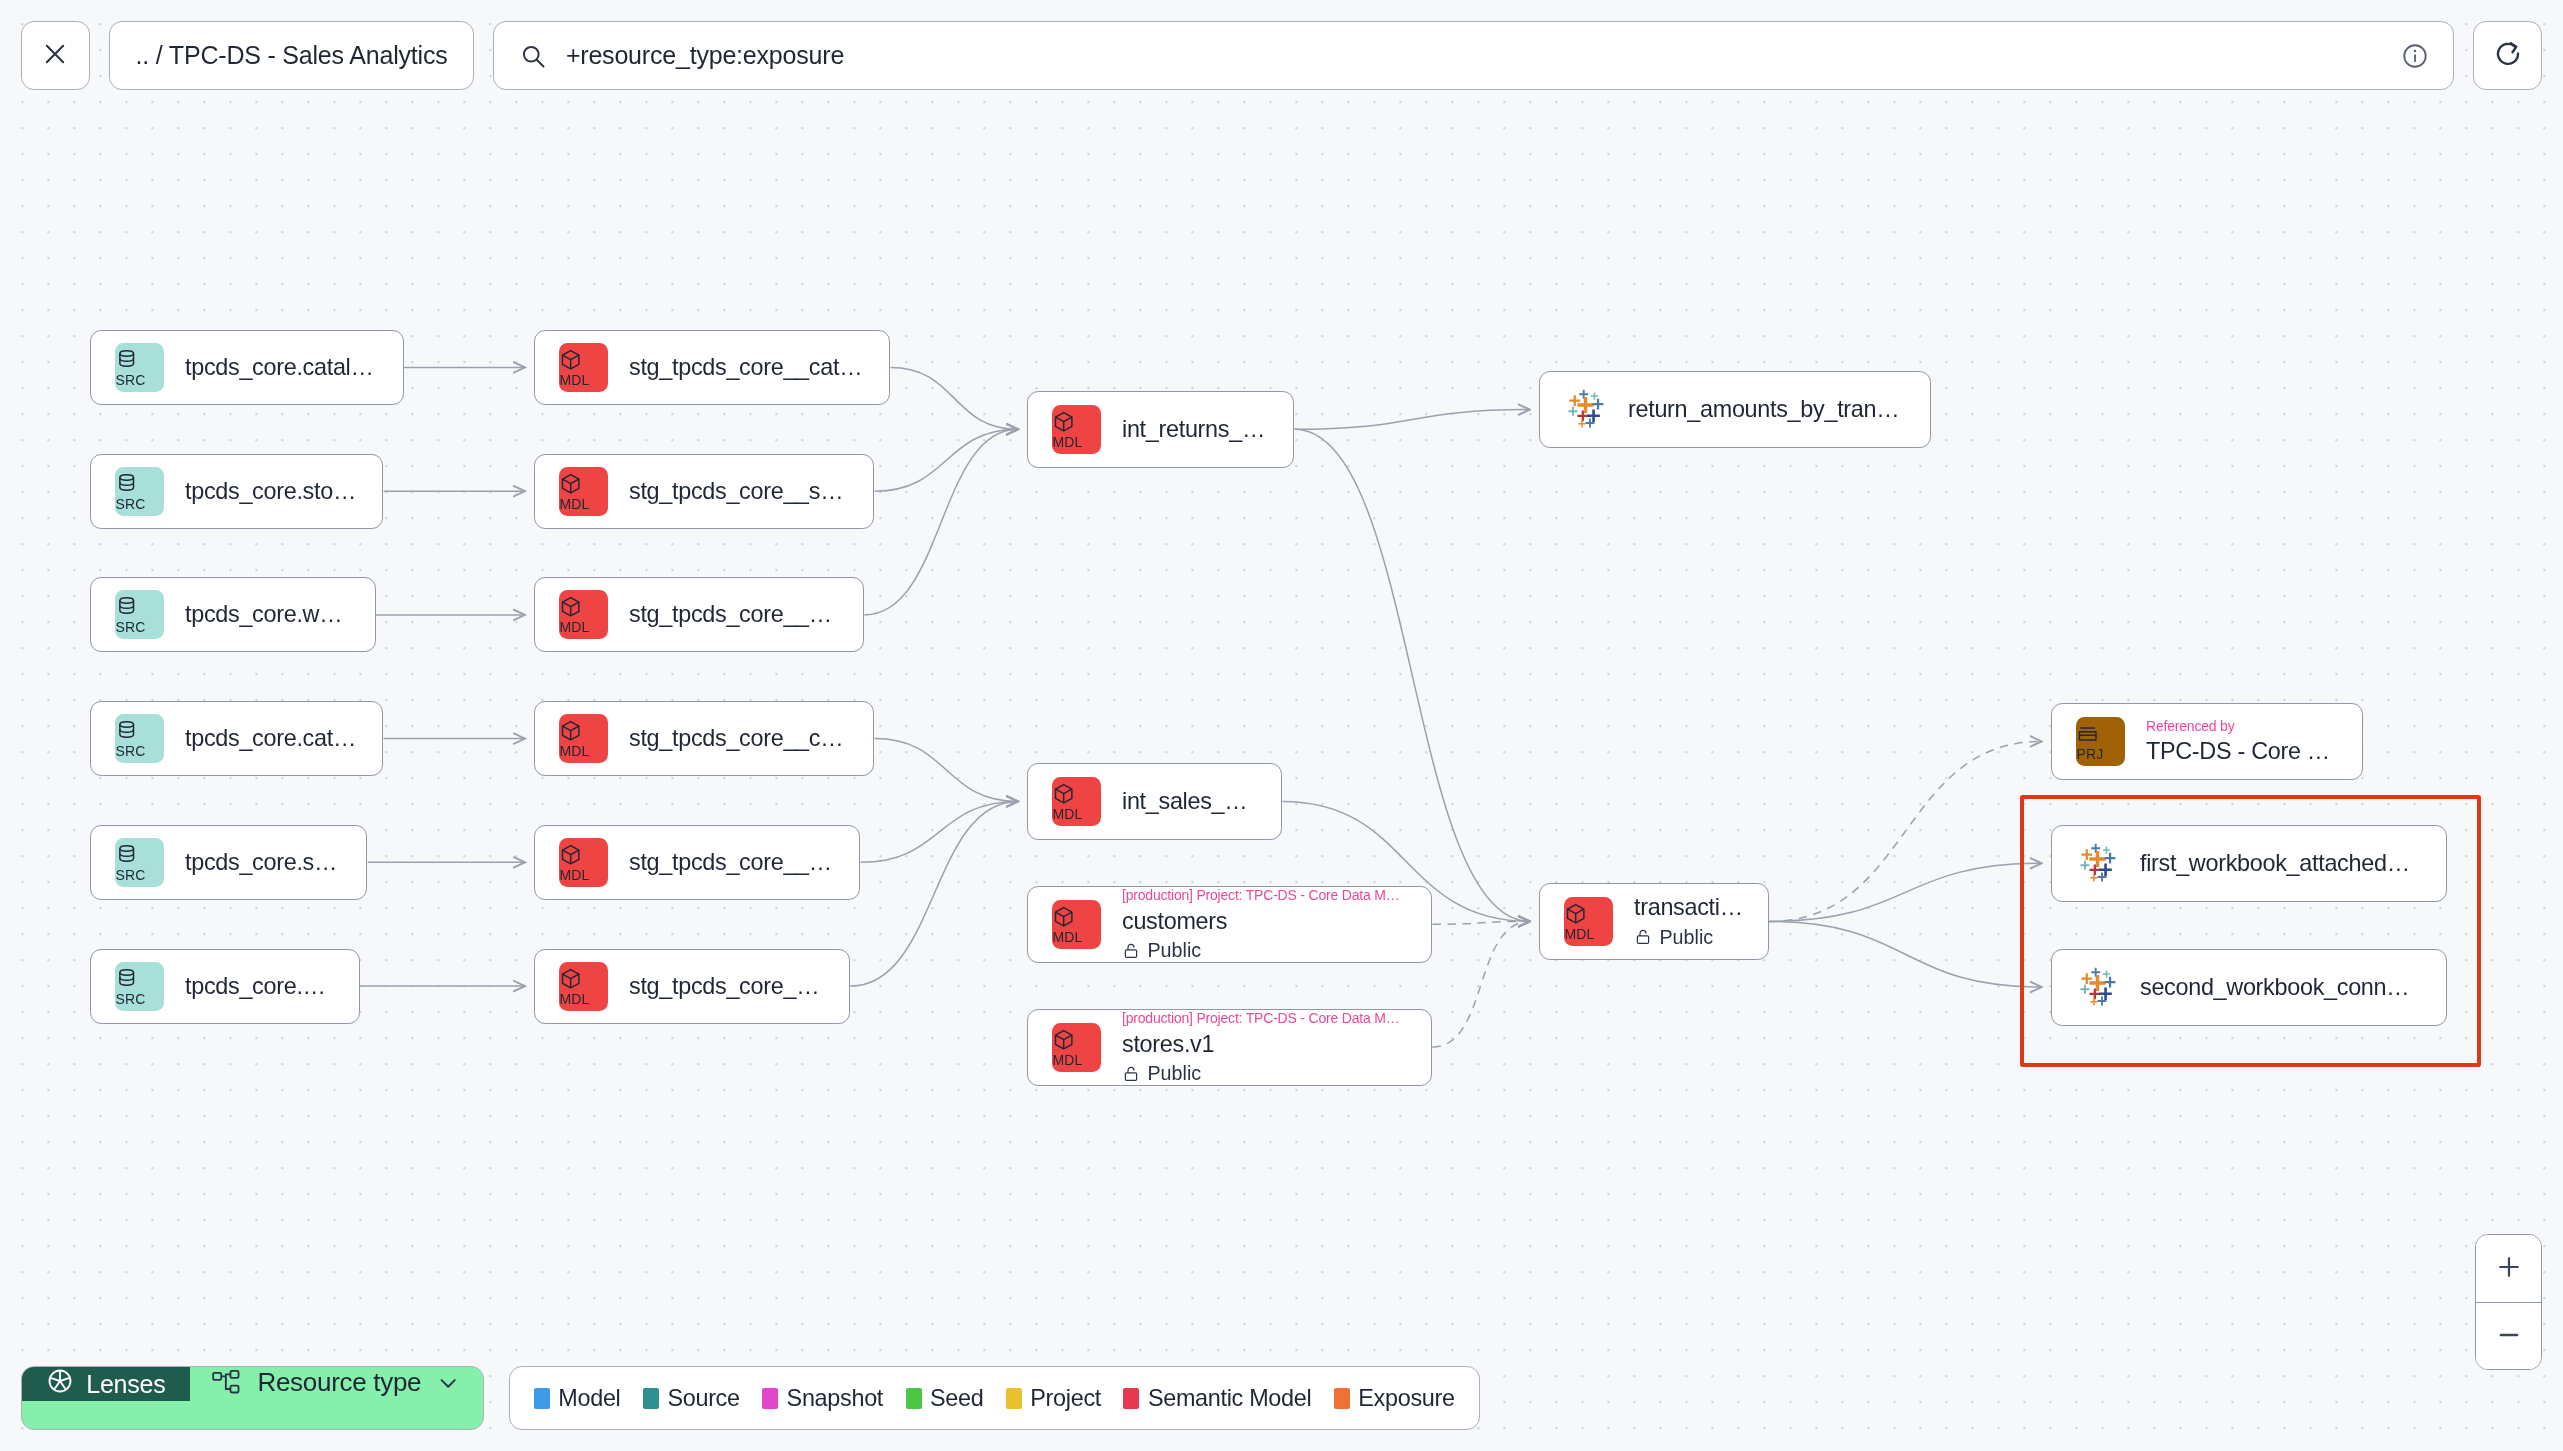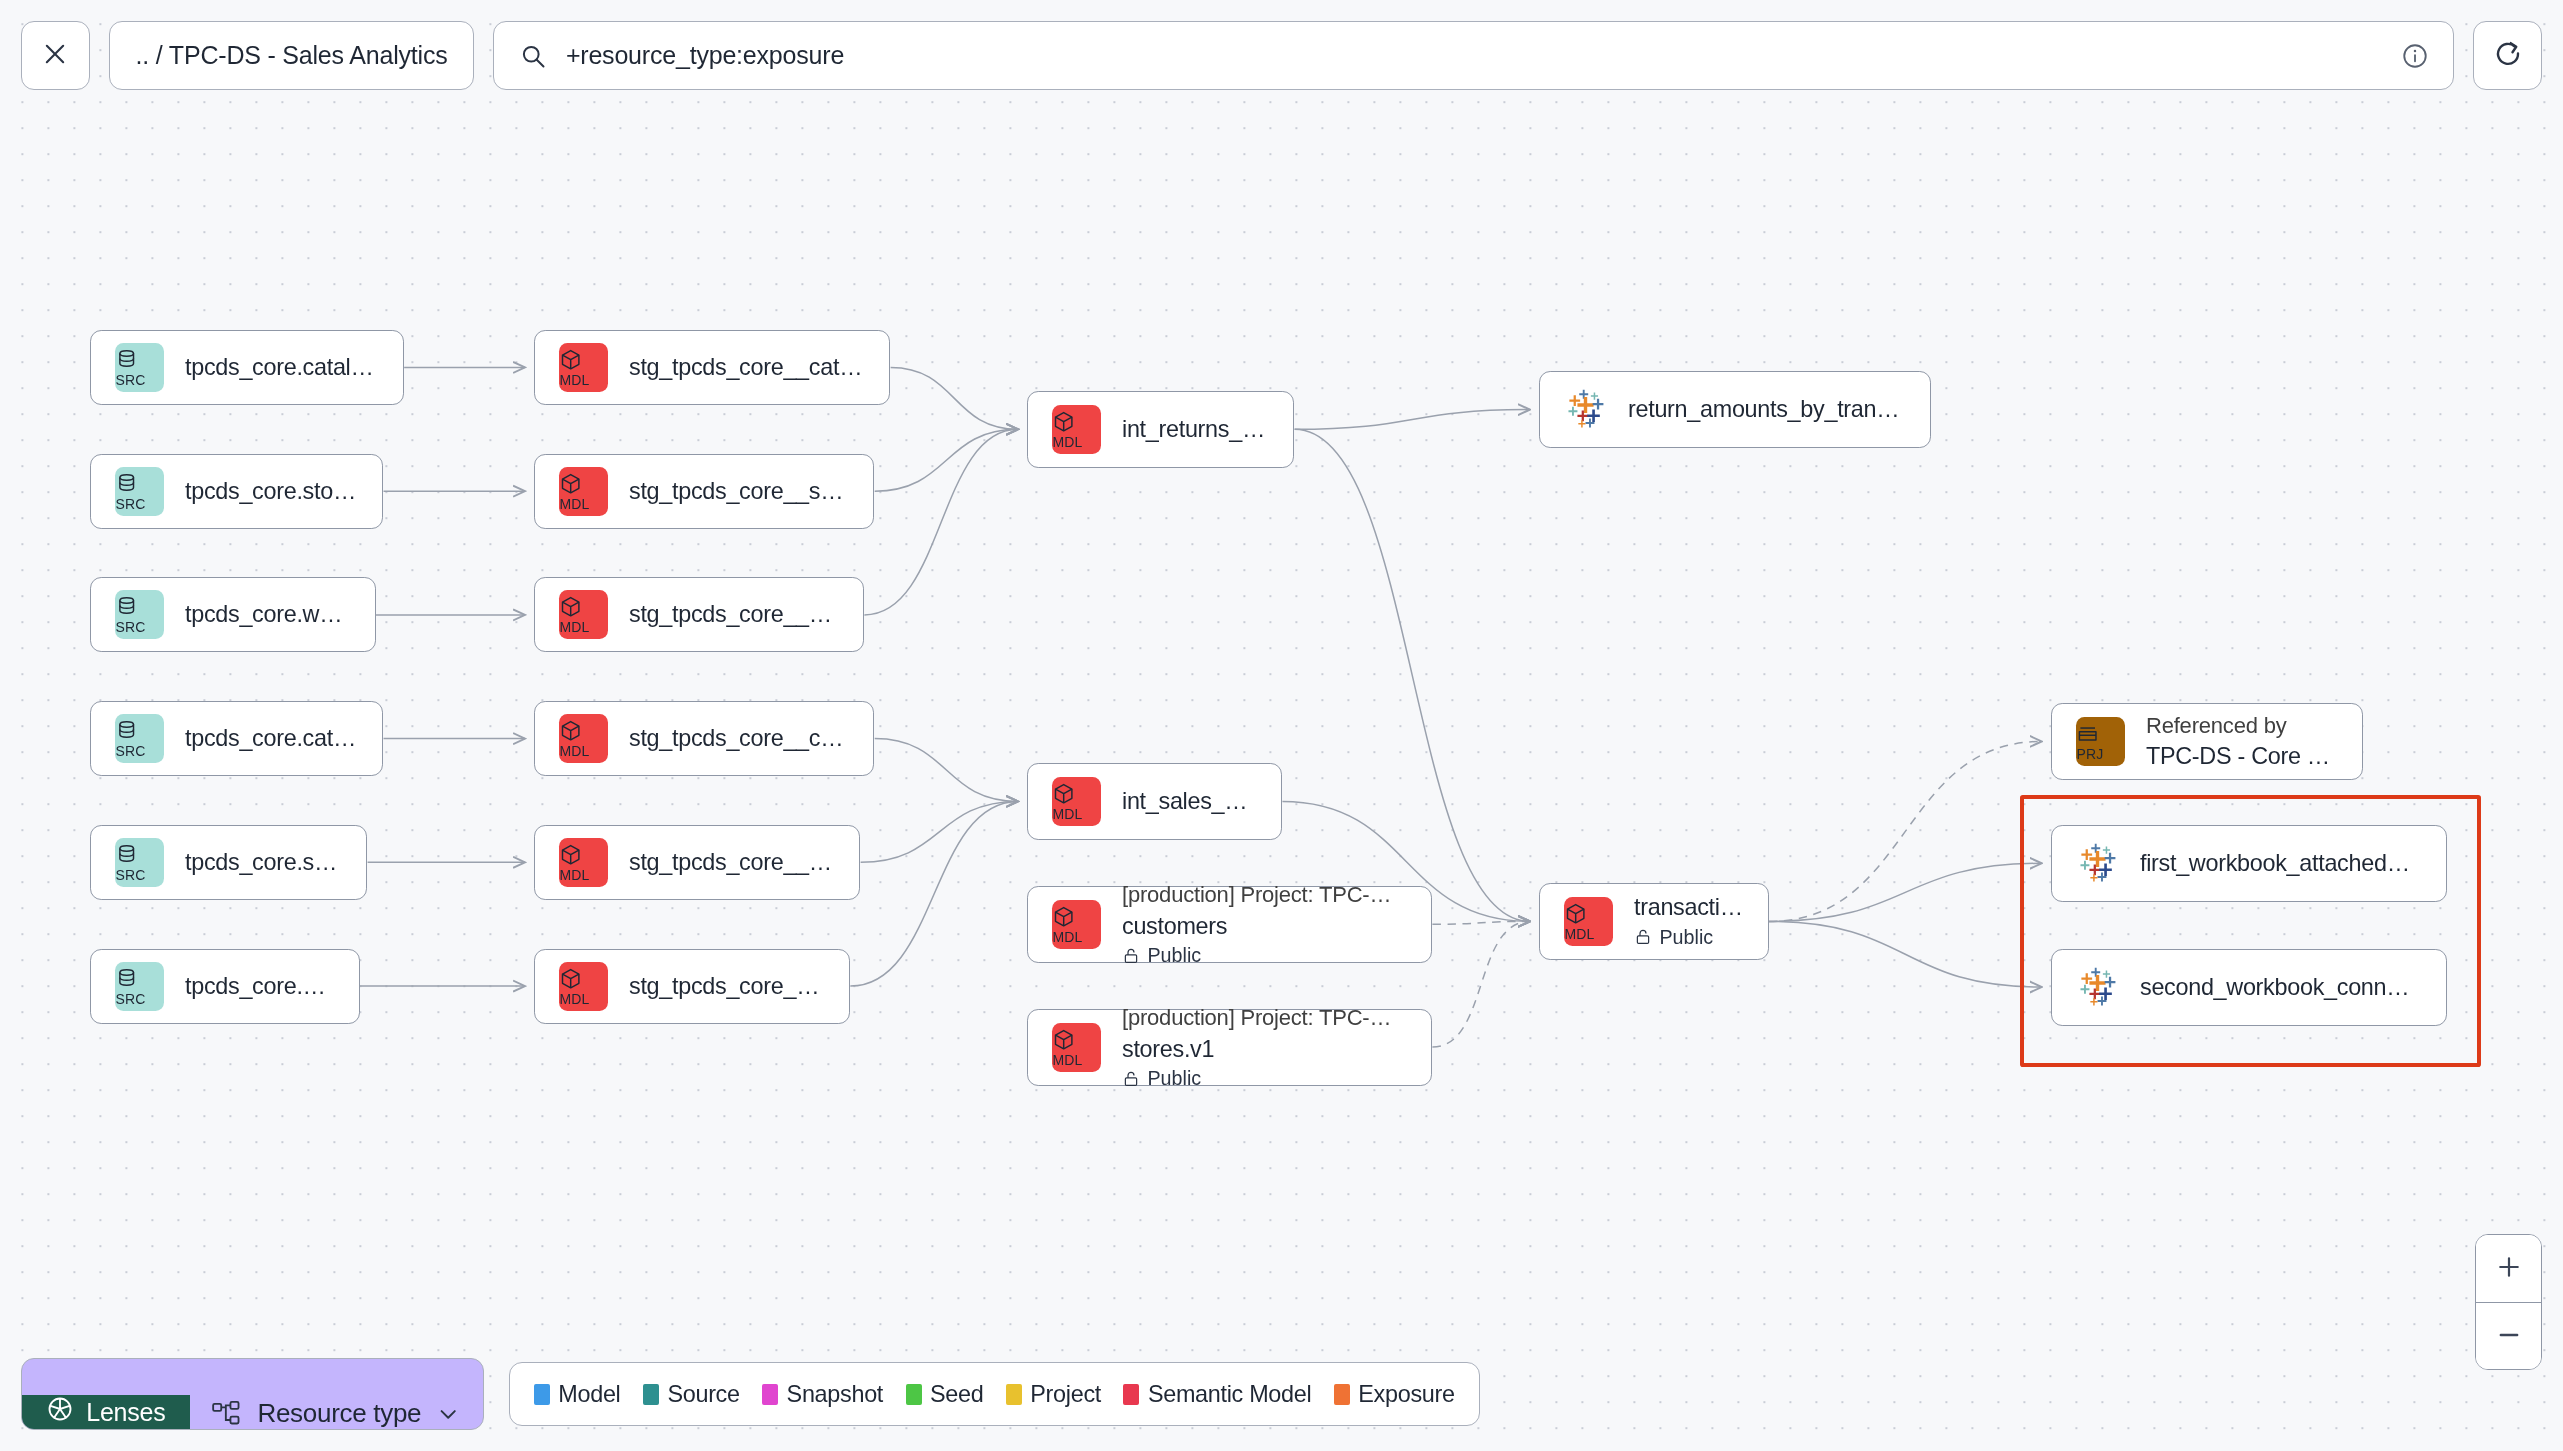--- a/index.html
+++ b/index.html
@@ -61,21 +61,21 @@
     border: 1.4px solid #8f97a6; border-radius: 11.2px;
     display: flex; align-items: center; gap: 20.6px;
     padding: 0 24.4px; cursor: pointer; z-index: 10;
   }
   .node .body { display: flex; flex-direction: column; justify-content: center; gap: 4.7px; min-width: 0; }
   .node .nm {
     font-size: 23.4px; letter-spacing: -0.3px; color: #1f2734;
     white-space: nowrap; overflow: hidden; text-overflow: ellipsis;
   }
   .node .proj {
-    font-size: 22px; color: #404040; letter-spacing: -0.2px;
+    font-size: 14px; color: #ec4899; letter-spacing: -0.2px;
     white-space: nowrap; overflow: hidden; text-overflow: ellipsis;
   }
   .node .acc {
     font-size: 19.7px; color: #2b3444; display: flex; align-items: center; gap: 7.5px;
   }
   .node .acc svg { width: 18px; height: 18px; flex: none; }
 
   .badge {
     width: 49px; height: 49px; border-radius: 8.4px; flex: none;
     display: flex; flex-direction: column; justify-content: center;
@@ -94,23 +94,23 @@
     position: absolute; border: 4.7px solid #dd3a18; border-radius: 2.8px;
     z-index: 9; pointer-events: none;
   }
 
   
   .bottombar {
     position: absolute; left: 20.6px; bottom: 20.6px;
     display: flex; align-items: center; gap: 24.4px; z-index: 20;
   }
   .pill-group {
-    display: flex; align-items: flex-end; height: 72px;
+    display: flex; align-items: flex-start; height: 64px;
     border-radius: 13px; overflow: hidden;
-    border: 1.5px solid #aab0bc; background: #c4b5fd;
+    border: 1.5px solid #aab0bc; background: #86efac;
   }
   .lenses {
     background: #1f5c4d; color: #fff; display: flex; align-items: center;
     gap: 12.2px; padding: 0 24.4px; cursor: pointer;
   }
   .lenses svg { width: 28px; height: 28px; }
   .lenses span { font-size: 25px; letter-spacing: -0.2px; }
   .restype {
     display: flex; align-items: center; gap: 15px; padding: 0 22.5px;
     cursor: pointer; color: #1f2734;

